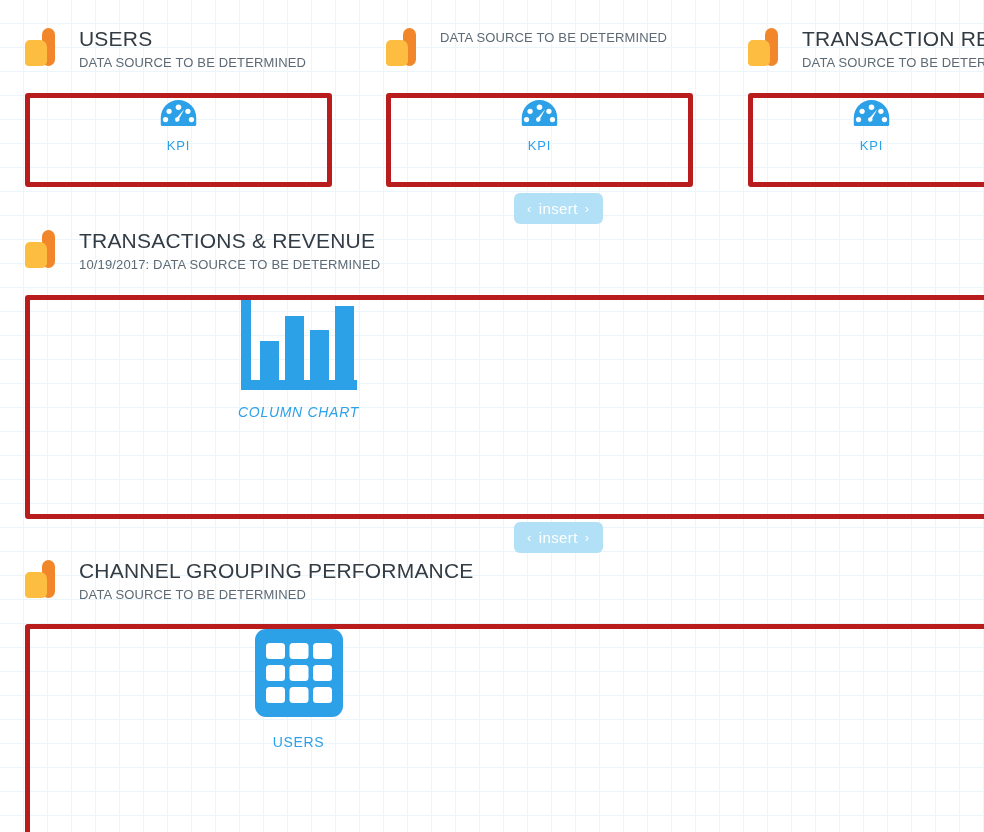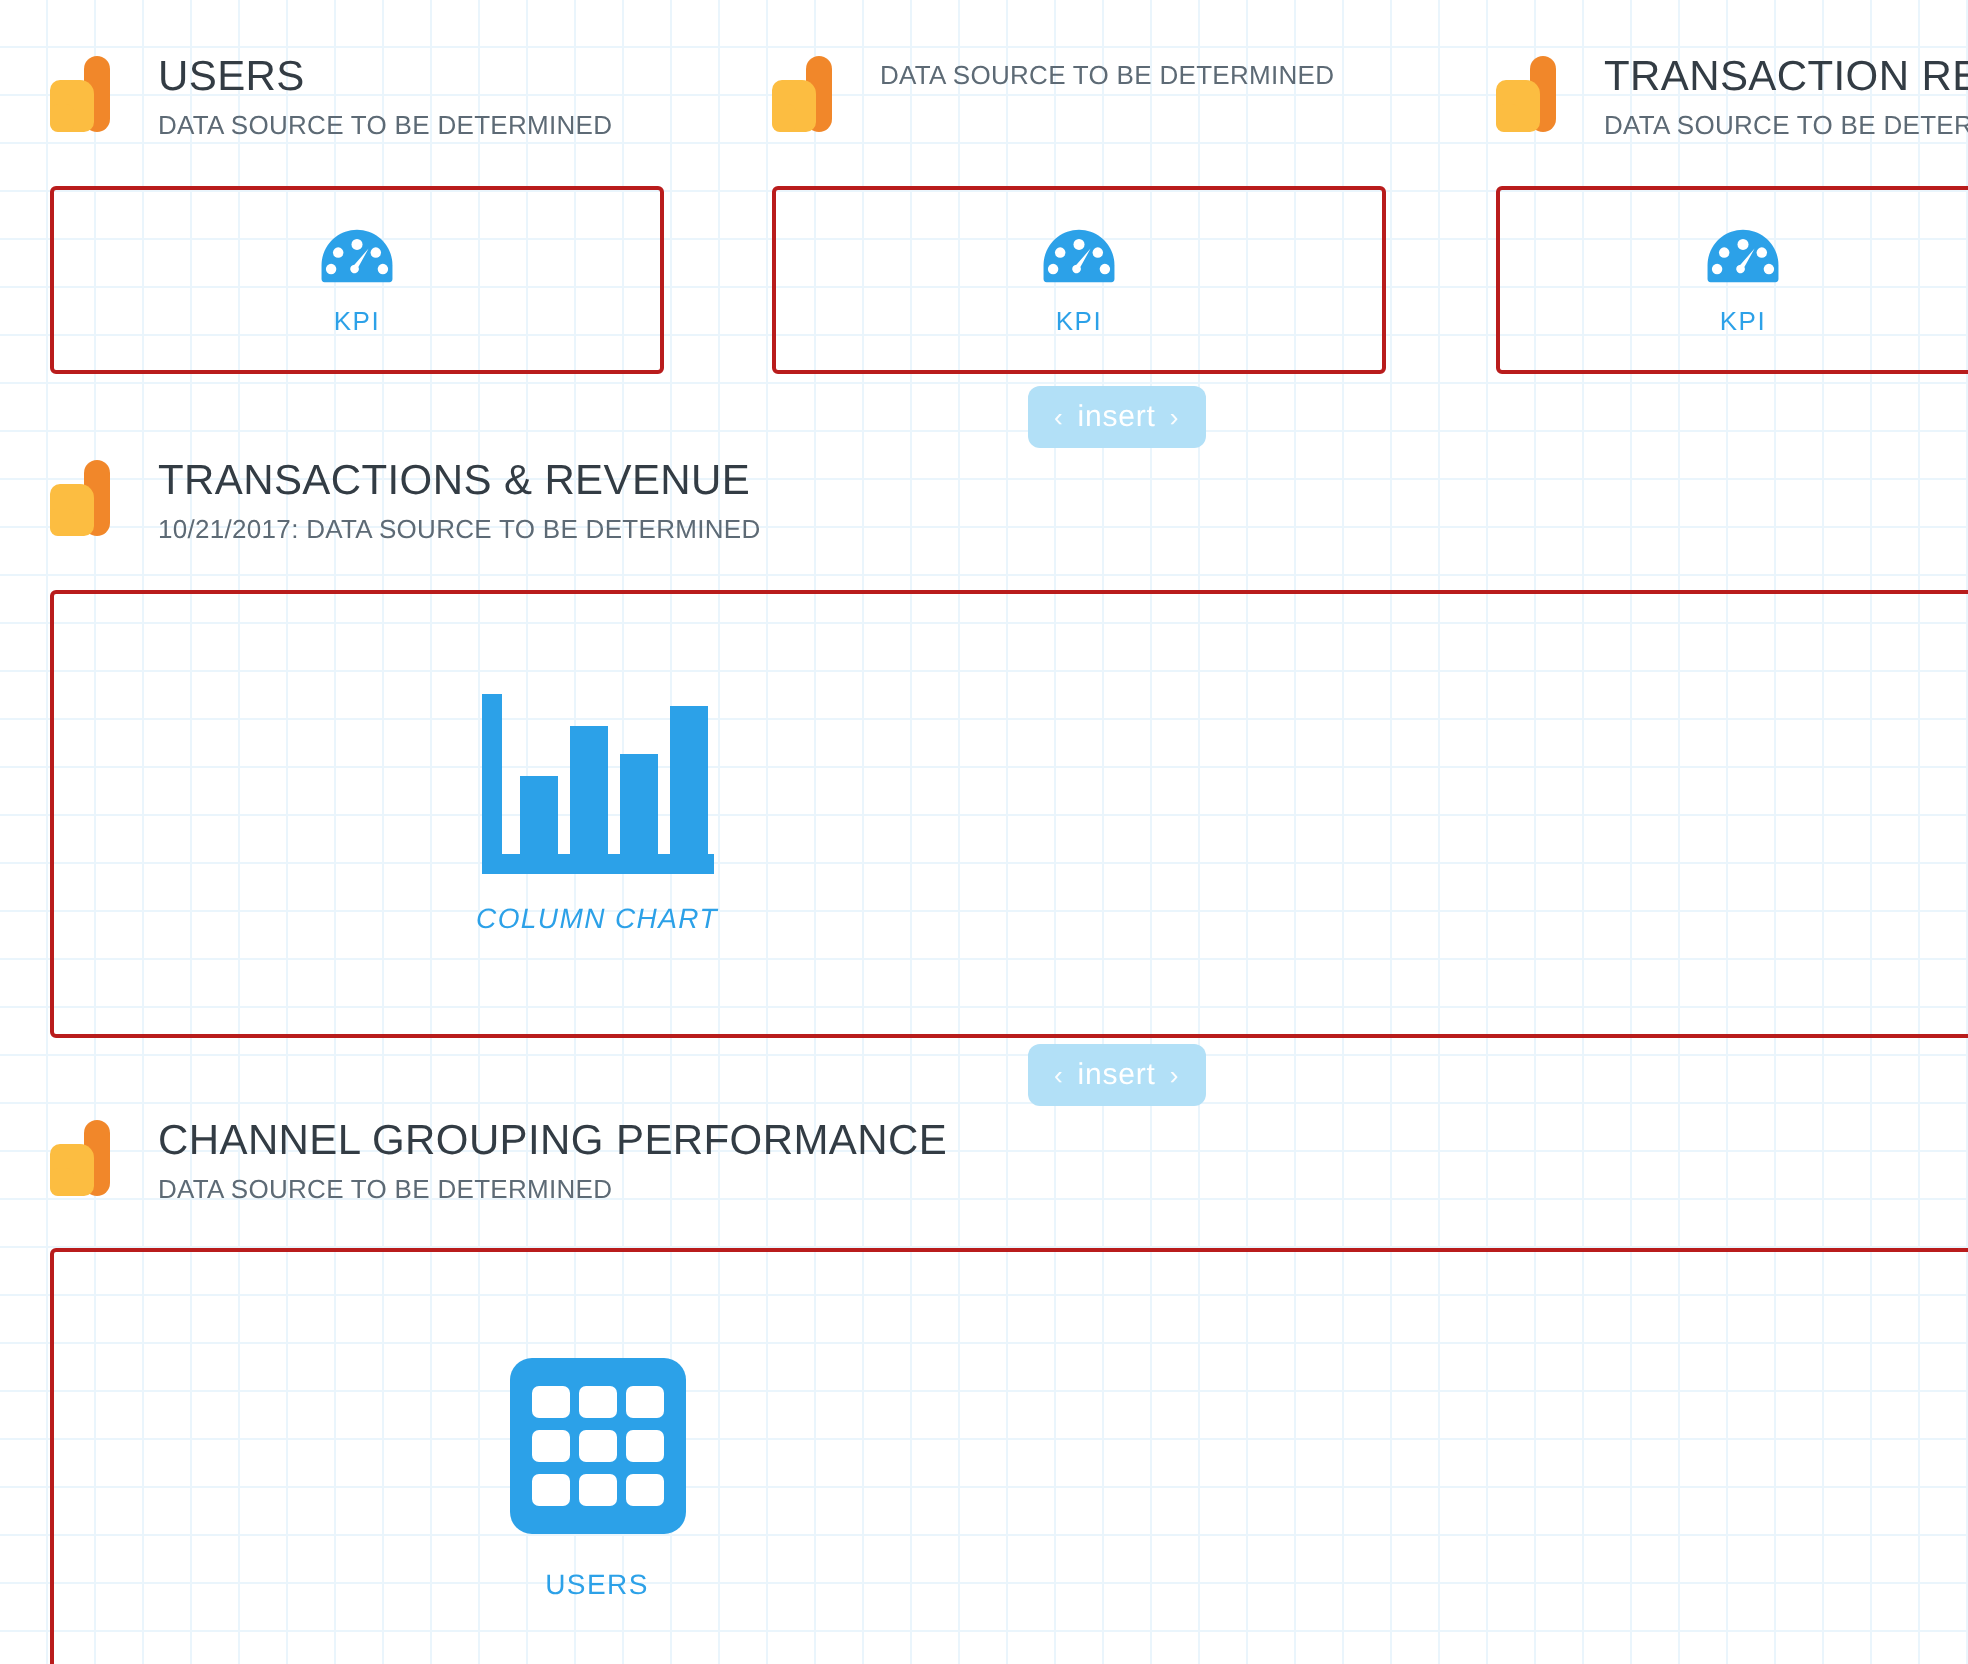--- a/index.html
+++ b/index.html
@@ -88,27 +88,26 @@
     letter-spacing: 0.15px;
     color: #5d6a75;
     font-weight: 400;
     white-space: nowrap;
     margin-top: 3px;
   }
 
   
   .panel {
     position: absolute;
-    border: 2px solid #b91c1c;
+    border: 5px solid #b91c1c;
     border-radius: 3px;
     background: transparent;
     display: flex;
     flex-direction: column;
     align-items: center;
-    justify-content: center;
   }
 
   .placeholder {
     display: flex;
     flex-direction: column;
     align-items: center;
     gap: 10px;
   }
 
   .ph-label {
@@ -231,21 +230,21 @@
     <span class="chev">›</span>
   </button>
 
   <div class="section-head" style="left:25px; top:228px;">
     <div class="ga-logo">
       <div class="bar-tall"></div>
         <div class="bar-step"></div>
     </div>
     <div class="head-text">
       <div class="head-title">TRANSACTIONS &amp; REVENUE</div>
-      <div class="head-sub">10/21/2017:  DATA SOURCE TO BE DETERMINED</div>
+      <div class="head-sub">10/19/2017:  DATA SOURCE TO BE DETERMINED</div>
     </div>
   </div>
 
   <div class="panel" style="left:25px; top:295px; width:1030px; height:224px;">
     <div class="placeholder" style="margin-left:-483px; gap:14px;font-style:italic;">
       <svg class="icon-blue" width="116" height="90" viewBox="0 0 116 90">
         <rect x="0" y="0" width="10" height="90" fill="#2ca1e8"></rect>
         <rect x="0" y="80" width="116" height="10" fill="#2ca1e8"></rect>
         <rect x="19" y="41" width="19" height="39" fill="#2ca1e8"></rect>
         <rect x="44" y="16" width="19" height="64" fill="#2ca1e8"></rect>

